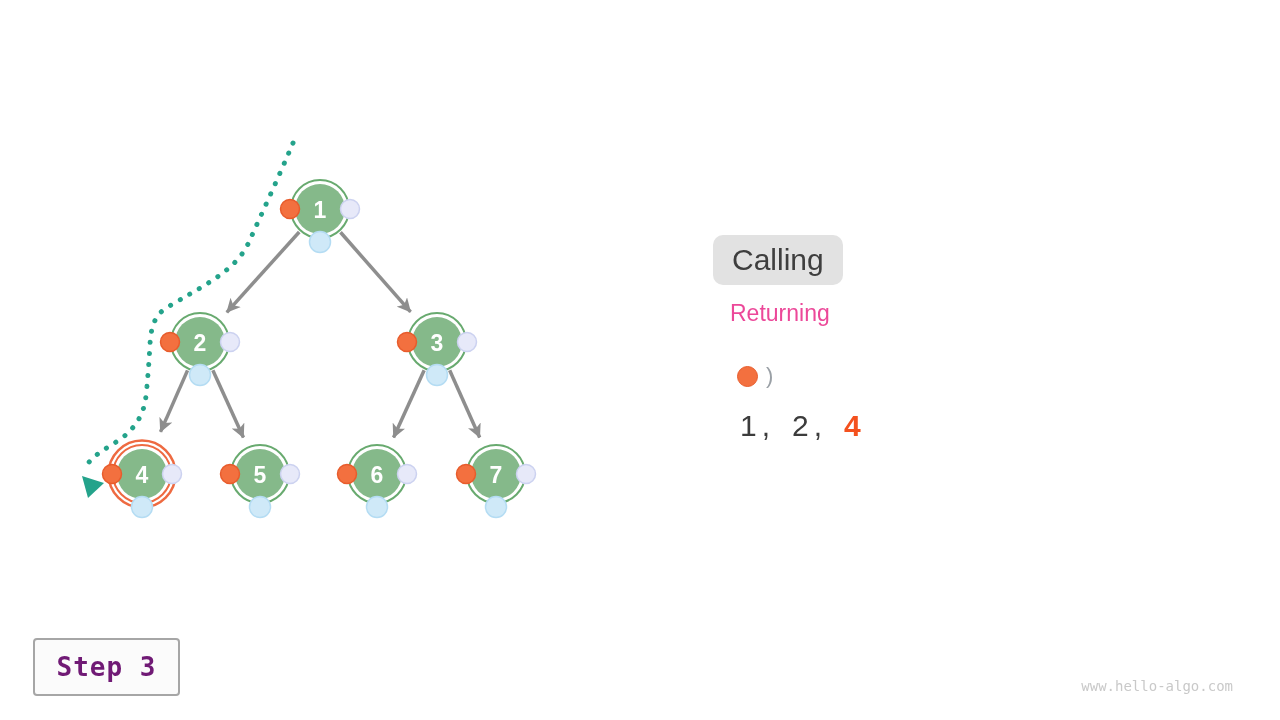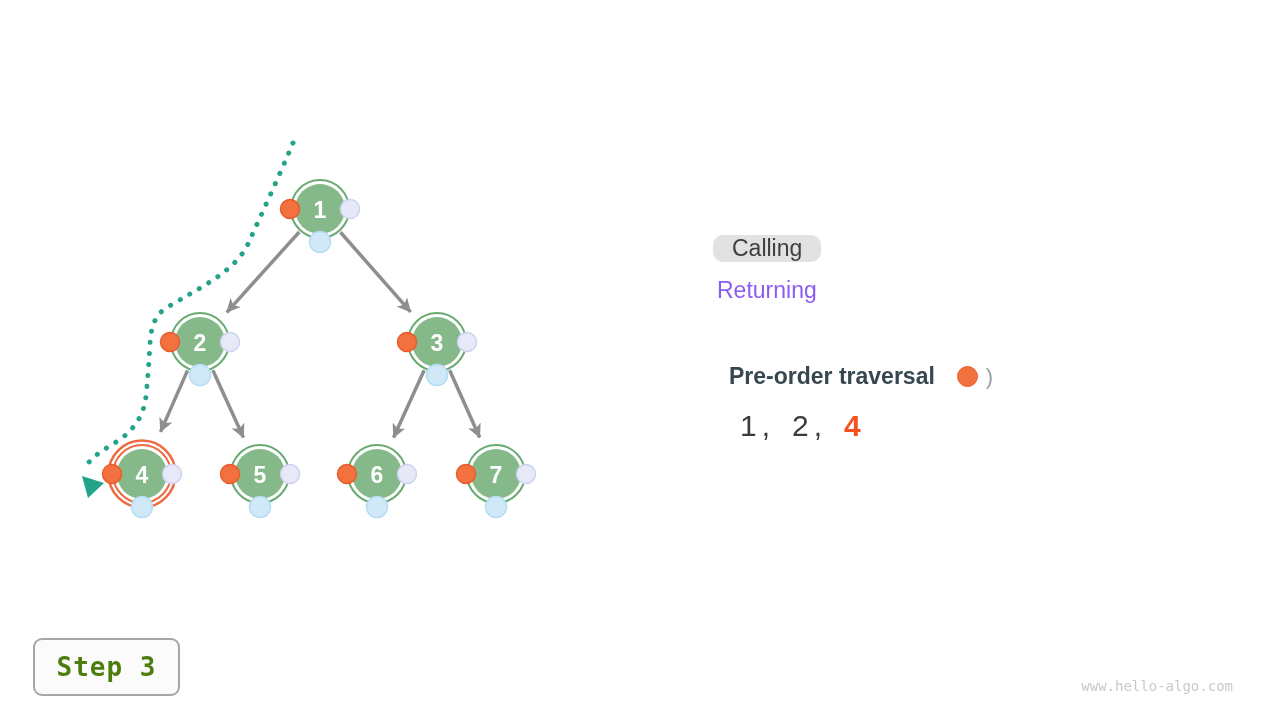--- a/index.html
+++ b/index.html
@@ -7,24 +7,24 @@
     width:1280px;height:720px;position:relative;overflow:hidden;
     background:#ffffff;
     font-family:"Liberation Sans",sans-serif;
   }
   #tree-svg{position:absolute;left:0;top:0;}
 
   
   .legend{position:absolute;left:713px;top:235px;}
   .legend-calling{
     display:inline-block;background:#e2e2e2;border-radius:10px;
-    padding:0 19px;font-size:23px;color:#3e3e3e;
+    padding:8px 19px;font-size:30px;color:#3e3e3e;
   }
   .legend-returning{
-    margin:15px 0 0 4px;font-size:23px;color:#8b5cf6;
+    margin:15px 0 0 17px;font-size:23px;color:#ec4899;
   }
 
   
   .traversal-line{
     position:absolute;left:729px;top:363px;
     display:flex;align-items:center;white-space:nowrap;
   }
   .t-title{font-size:23px;font-weight:bold;color:#37474f;margin-right:14px;}
   .t-note{font-size:22px;color:#9aa0a6;}
   .t-dot{
@@ -35,22 +35,22 @@
 
   
   .sequence{position:absolute;left:740px;top:409px;font-size:30px;white-space:nowrap;}
   .seq-num{color:#3c3c3c;}
   .seq-comma{color:#3c3c3c;margin:0 22px 0 5px;}
   .seq-hl{color:var(--hl,#f4511e);font-weight:bold;}
 
   
   .step-box{
     position:absolute;left:33px;top:638px;width:147px;height:58px;
-    border:2px solid #a6a6a6;border-radius:9px;background:#fbfbfb;
-    color:#4d7c0f;font-family:"DejaVu Sans Mono",monospace;
+    border:2px solid #a6a6a6;border-radius:4px;background:#fbfbfb;
+    color:#701a75;font-family:"DejaVu Sans Mono",monospace;
     font-weight:bold;font-size:26px;letter-spacing:1px;
     display:flex;align-items:center;justify-content:center;box-sizing:border-box;
   }
 
   
   .watermark{
     position:absolute;right:47px;bottom:26px;
     font-family:"DejaVu Sans Mono",monospace;font-size:14px;color:#c9c9c9;
   }
 </style>
@@ -135,21 +135,20 @@
       </g>
     </g>
 </svg>
 
 <div class="legend">
   <div class="legend-calling">Calling</div>
   <div class="legend-returning">Returning</div>
 </div>
 
 <div class="traversal-line">
-  <span class="t-title">Pre-order traversal</span>
   <span class="t-dot"></span>
   <span class="t-note">)</span>
 </div>
 
 <div class="sequence" id="sequence"><span class="seq-num">1</span><span class="seq-comma">,</span><span class="seq-num">2</span><span class="seq-comma">,</span><span class="seq-num seq-hl">4</span></div>
 
 <div class="step-box">Step 3</div>
 
 <div class="watermark">www.hello-algo.com</div>
 

